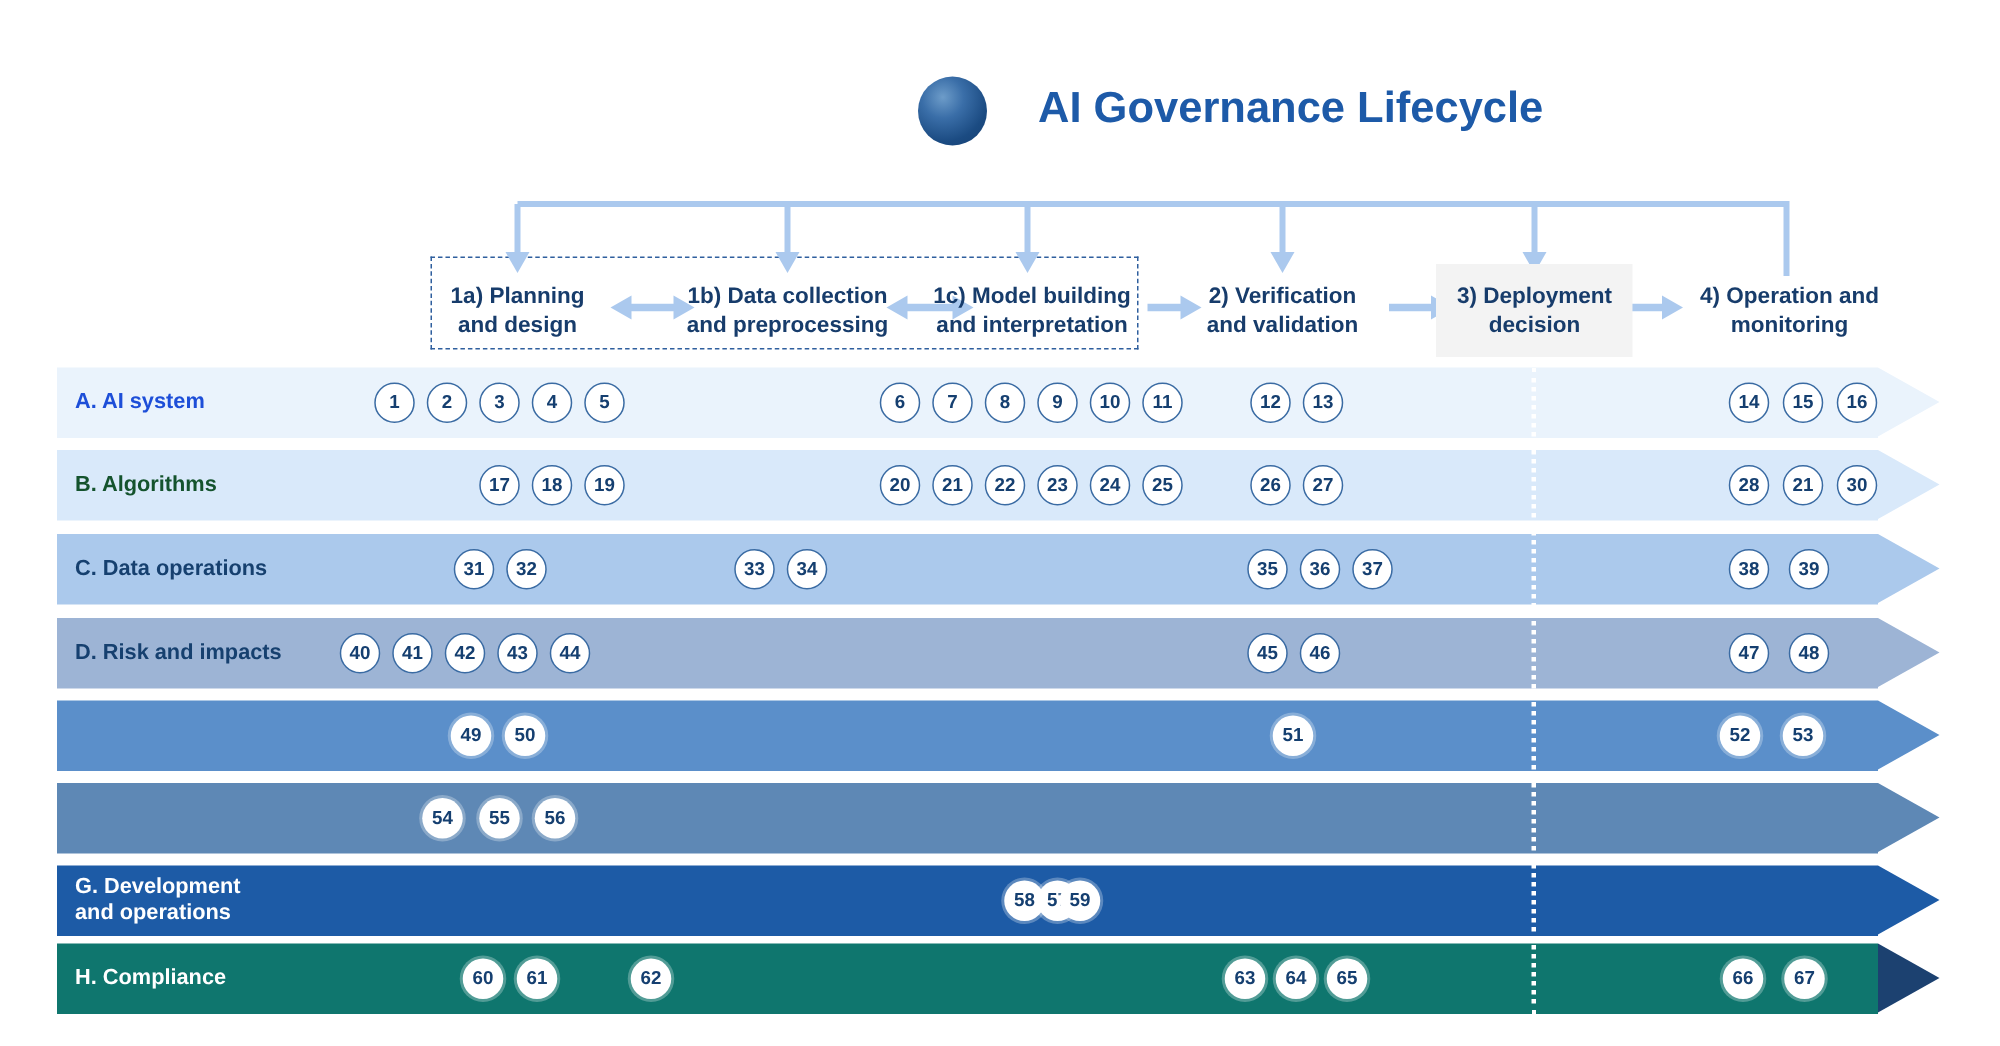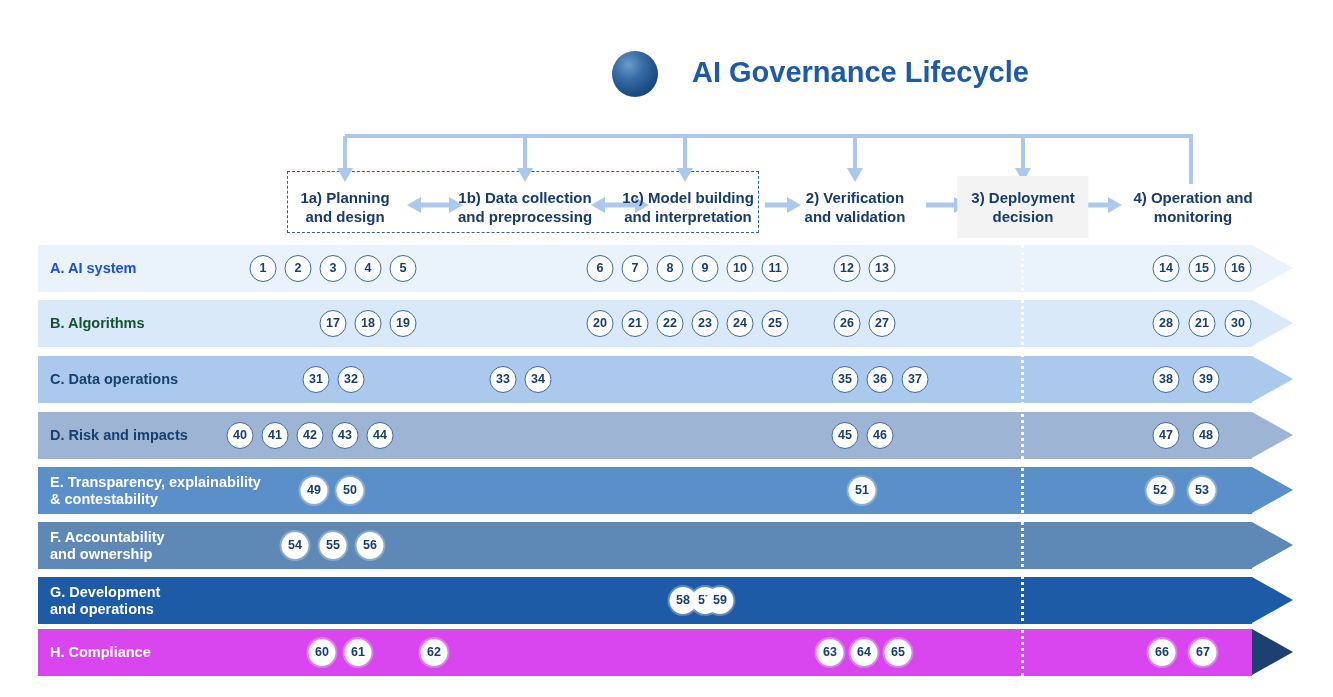--- a/index.html
+++ b/index.html
@@ -202,52 +202,44 @@
         <div class="circle" style="left: 272px;">42</div>
         <div class="circle" style="left: 307px;">43</div>
         <div class="circle" style="left: 342px;">44</div>
         <div class="circle" style="left: 807px;">45</div>
         <div class="circle" style="left: 842px;">46</div>
         <div class="circle" style="left: 1128px;">47</div>
         <div class="circle" style="left: 1168px;">48</div>
       </div>
       <div class="band-tip" style="top: 467px; border-left: 41px solid rgb(91, 143, 202);"></div>
       <div class="band dark" style="top: 467px; background: rgb(91, 143, 202);">
-        <div class="band-label" style="color: rgb(255, 255, 255);">
-          <span style="display: block;">E. Transparency, explainability</span>
-          <span style="display: block;">&amp; contestability</span>
-        </div>
         <div class="circle" style="left: 276px;">49</div>
         <div class="circle" style="left: 312px;">50</div>
         <div class="circle" style="left: 824px;">51</div>
         <div class="circle" style="left: 1122px;">52</div>
         <div class="circle" style="left: 1164px;">53</div>
       </div>
       <div class="band-tip" style="top: 522px; border-left: 41px solid rgb(94, 136, 181);"></div>
       <div class="band dark" style="top: 522px; background: rgb(94, 136, 181);">
-        <div class="band-label" style="color: rgb(255, 255, 255);">
-          <span style="display: block;">F. Accountability</span>
-          <span style="display: block;">and ownership</span>
-        </div>
         <div class="circle" style="left: 257px;">54</div>
         <div class="circle" style="left: 295px;">55</div>
         <div class="circle" style="left: 332px;">56</div>
       </div>
       <div class="band-tip" style="top: 577px; border-left: 41px solid rgb(29, 91, 166);"></div>
       <div class="band dark" style="top: 577px; background: rgb(29, 91, 166);">
         <div class="band-label" style="color: rgb(255, 255, 255);">
           <span style="display: block;">G. Development</span>
           <span style="display: block;">and operations</span>
         </div>
         <div class="circle" style="left: 619px; margin-left: 48px;">57</div>
         <div class="circle" style="left: 645px;">58</div>
         <div class="circle" style="left: 682px;">59</div>
       </div>
       <div class="band-tip" style="top: 629px; border-left: 41px solid rgb(28, 65, 112);"></div>
-      <div class="band dark" style="top: 629px; background: #d946ef;">
+      <div class="band dark" style="top: 629px; background: #0f766e;">
         <div class="band-label" style="color: rgb(255, 255, 255);">
           <span style="display: block;">H. Compliance</span>
         </div>
         <div class="circle" style="left: 284px;">60</div>
         <div class="circle" style="left: 320px;">61</div>
         <div class="circle" style="left: 356px; margin-left: 40px;">62</div>
         <div class="circle" style="left: 792px;">63</div>
         <div class="circle" style="left: 826px;">64</div>
         <div class="circle" style="left: 860px;">65</div>
         <div class="circle" style="left: 1124px;">66</div>

